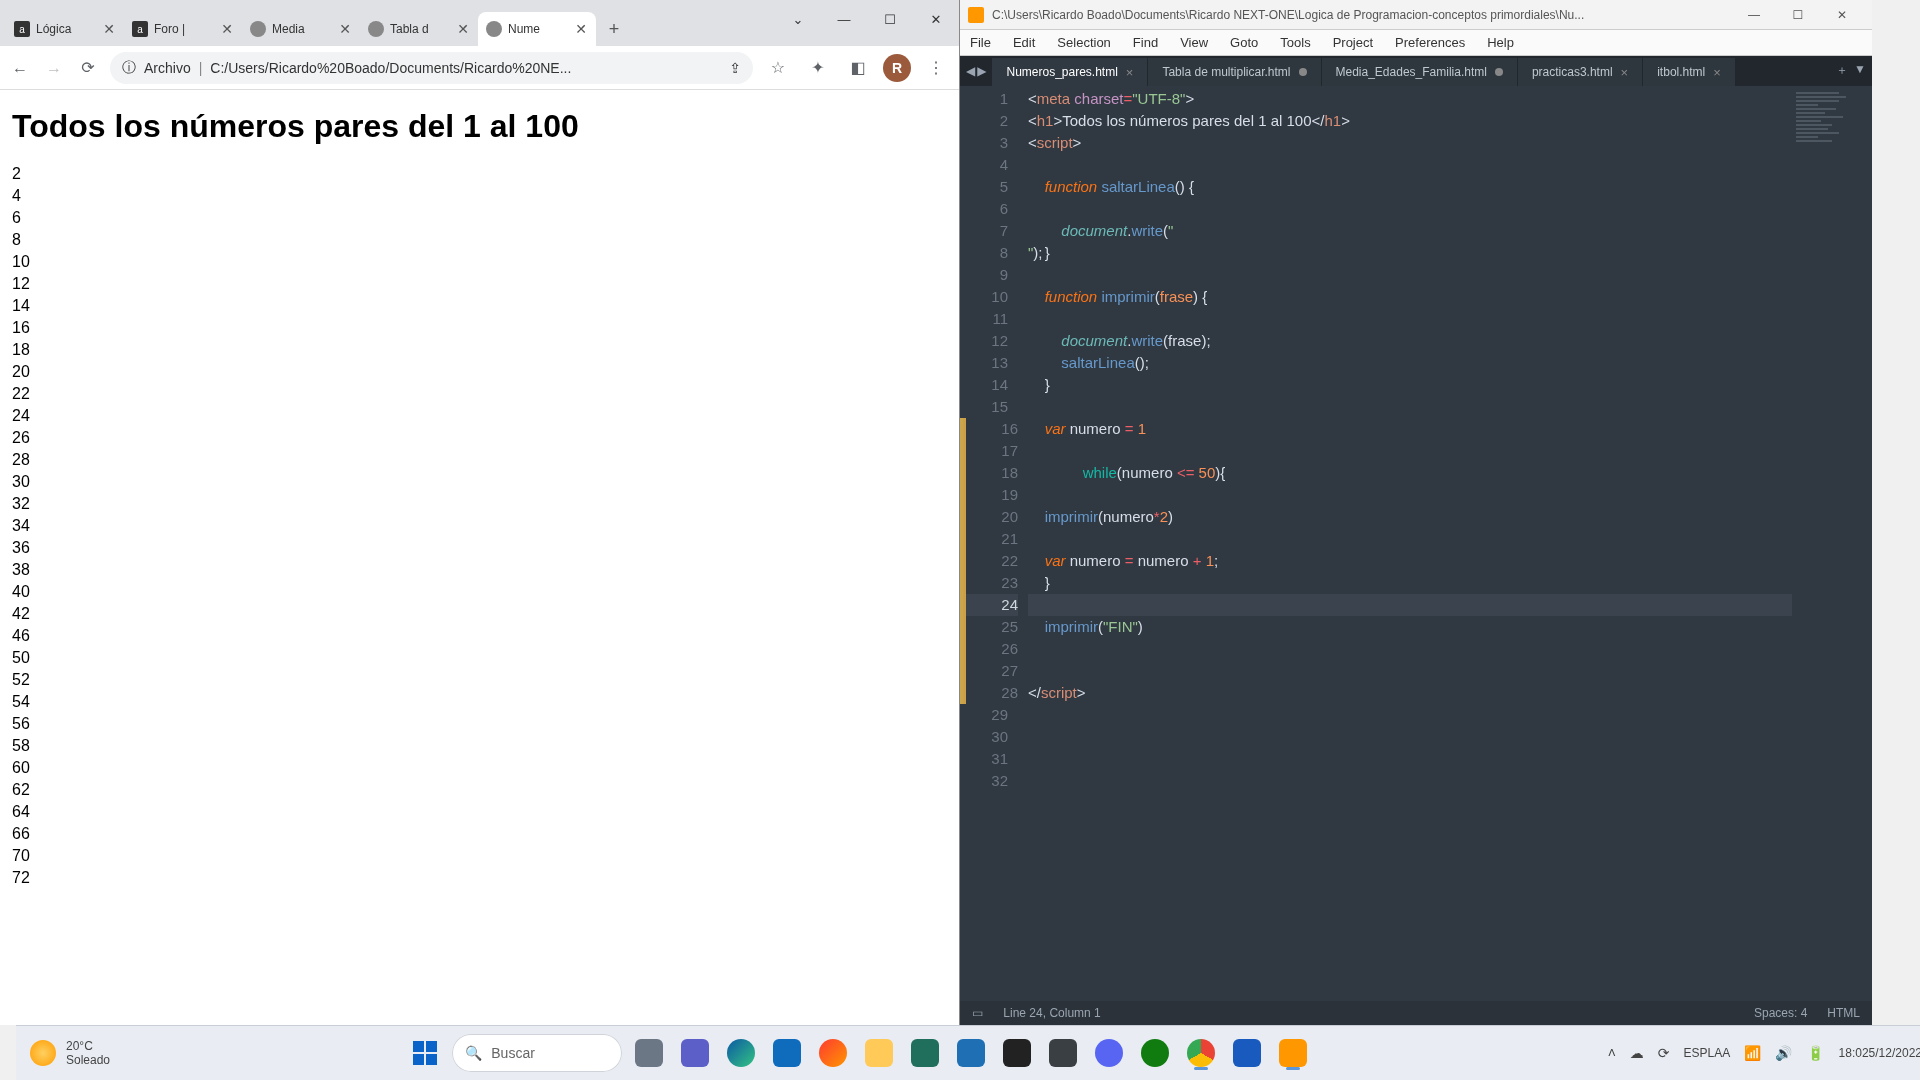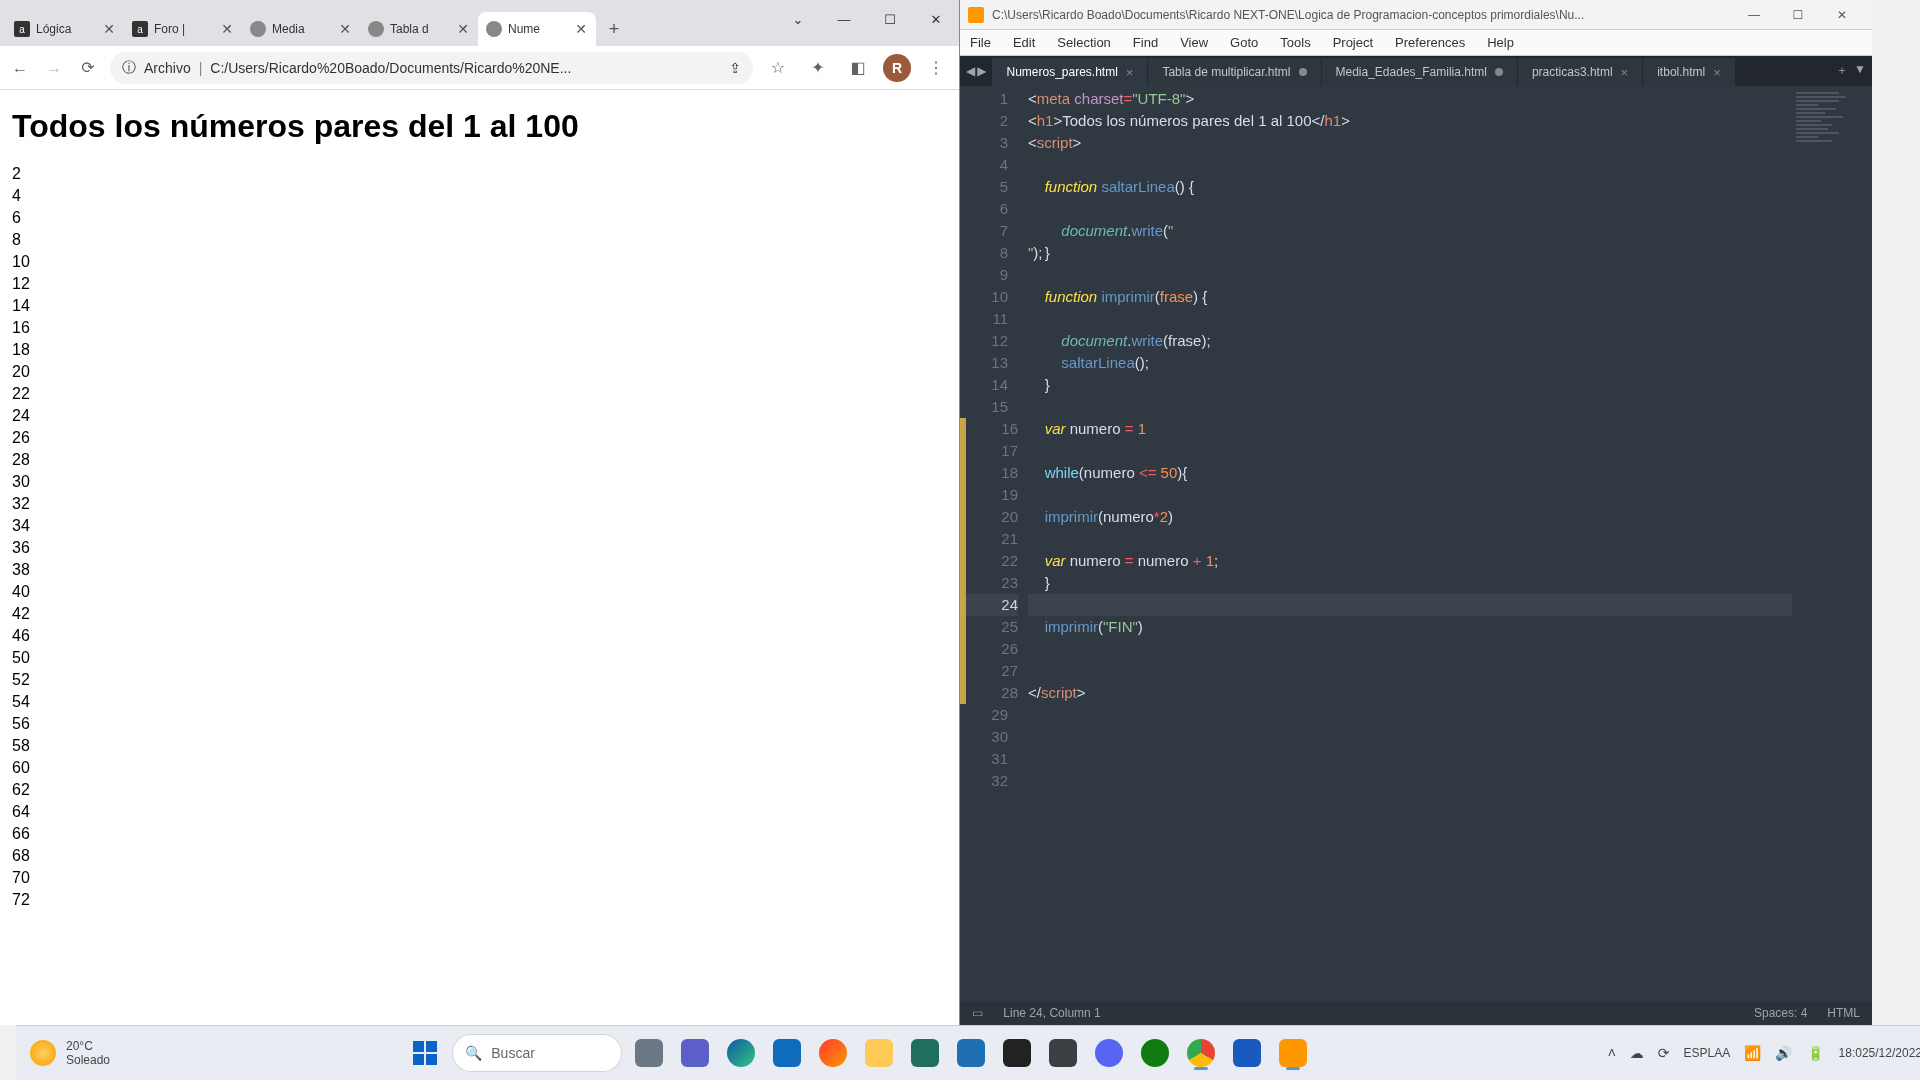--- a/index.html
+++ b/index.html
@@ -96,22 +96,22 @@
 .gnum.mod::before{content:"";position:absolute;left:0;top:0;width:3px;height:22px;background:#cba047;}
 .gnum.cur{background:#3b444e;color:#cfd6dd;}
 .code{flex:1;padding:2px 0 2px 10px;white-space:pre;position:relative;}
 .code .ln{height:22px;}
 .code .ln.cur{background:#3b444e;}
 .minimap{width:80px;background:#303841;padding:4px;opacity:.5;}
 .minimap div{height:2px;background:#6b7682;margin:2px 0;width:60%;}
 .c-tag{color:#d88d75;}
 .c-attr{color:#c594c5;}
 .c-str{color:#99c794;}
-.c-kw{color:#fde047;font-style:italic;}
-.c-kw2{color:#7dd3fc;}
+.c-kw{color:#f97316;font-style:italic;}
+.c-kw2{color:#14b8a6;margin-left:38px;}
 .c-fn{color:#6699cc;}
 .c-obj{color:#6cbab8;font-style:italic;}
 .c-call{color:#6699cc;}
 .c-punc{color:#d8dee9;}
 .c-op{color:#ec5f67;}
 .c-num{color:#f99157;}
 .c-txt{color:#d8dee9;}
 .subl-status{
   height:24px;background:#2b323a;display:flex;align-items:center;padding:0 12px;gap:20px;color:#9aa5b1;font-size:12px;
 }
@@ -227,21 +227,20 @@
         <div class="num-line">46</div>
         <div class="num-line">50</div>
         <div class="num-line">52</div>
         <div class="num-line">54</div>
         <div class="num-line">56</div>
         <div class="num-line">58</div>
         <div class="num-line">60</div>
         <div class="num-line">62</div>
         <div class="num-line">64</div>
         <div class="num-line">66</div>
-        <div class="num-line">68</div>
         <div class="num-line">70</div>
         <div class="num-line">72</div>
       </div>
   </div>
 </div>
 
 <div class="sublime">
   <div class="subl-title">
     <div class="logo"></div>
     <div class="path">C:\Users\Ricardo Boado\Documents\Ricardo NEXT-ONE\Logica de Programacion-conceptos primordiales\Nu...</div>

